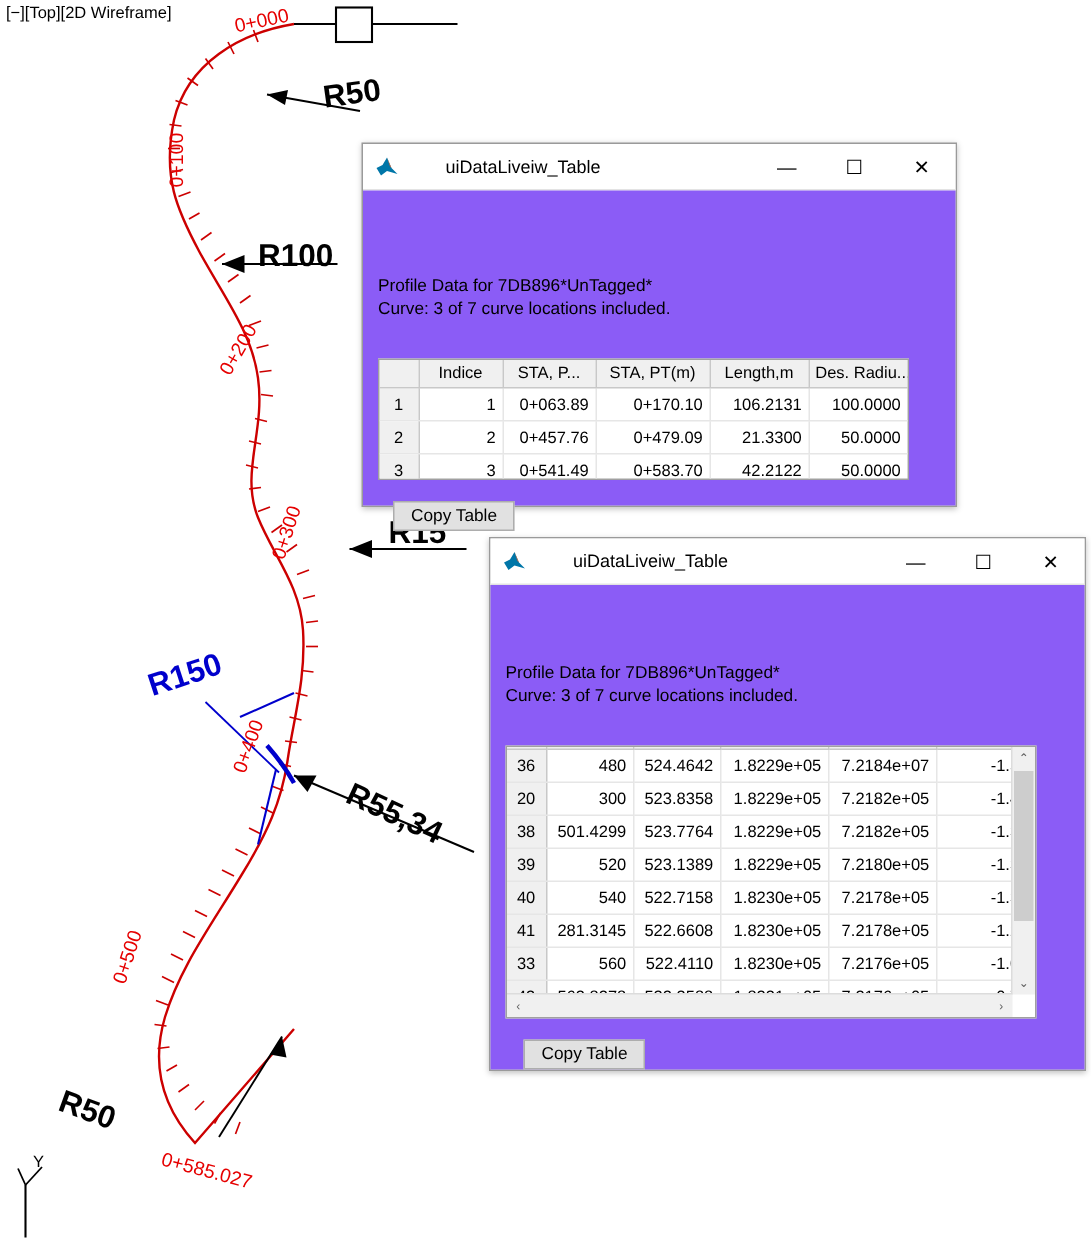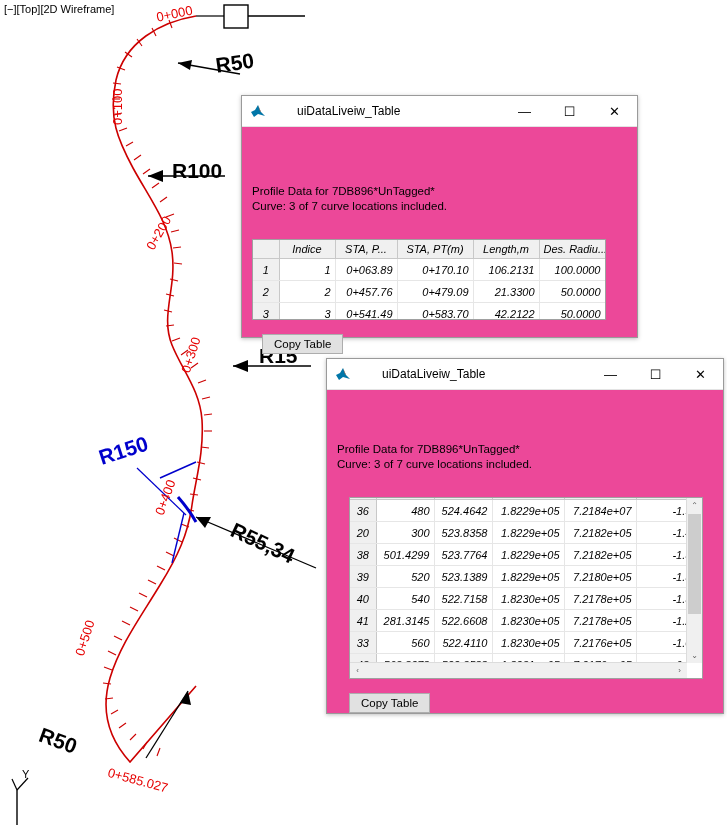--- a/index.html
+++ b/index.html
@@ -77,42 +77,41 @@
     justify-content: center;
     font-size: 13px;
     color: #000;
     background: transparent;
     border: none;
     cursor: default;
   }
   .win-body {
     padding: 0;
     position: relative;
-    background: #ec4899;
+    background: #8b5cf6;
     height: calc(100% - 31px);
   }
   .profile-text {
     font-size: 11.5px;
     color: #000;
     line-height: 15px;
     white-space: pre-line;
   }
   
   .tbl-wrap {
     background: #ffffff;
     border: 1px solid #a0a0a0;
     overflow: hidden;
     position: relative;
   }
   table.data {
     border-collapse: collapse;
     font-size: 11px;
     width: 100%;
     table-layout: fixed;
-    font-style: italic;
   }
   table.data th {
     background: #f0f0f0;
     border-right: 1px solid #c8c8c8;
     border-bottom: 1px solid #c8c8c8;
     font-weight: normal;
     font-size: 11px;
     padding: 3px 4px;
     text-align: center;
     color: #000;
@@ -411,21 +410,21 @@
     <span class="win-btns">
       <button class="win-btn">—</button>
       <button class="win-btn">☐</button>
       <button class="win-btn close">✕</button>
     </span>
   </div>
   <div class="win-body">
     <div class="profile-text" style="position:absolute; left:10px; top:52px;">Profile Data for 7DB896*UnTagged*</div>
     <div class="profile-text" style="position:absolute; left:10px; top:67px;">Curve: 3 of 7 curve locations included.</div>
 
-    <div class="tbl-wrap" style="position:absolute; left:10px; top:107px; width:352px; height:180px;margin-left:12px;">
+    <div class="tbl-wrap" style="position:absolute; left:10px; top:107px; width:352px; height:180px;">
       <div style="position:absolute; left:0; top:0; right:15px; bottom:15px; overflow:hidden;">
         <table class="data" id="tbl-bottom" style="position:absolute; top:-17px; left:0; width:100%;">
             <colgroup>
               <col style="width:26px">
               <col style="width:58px">
               <col style="width:58px">
               <col style="width:72px">
               <col style="width:72px">
               <col style="width:66px">
             </colgroup>

